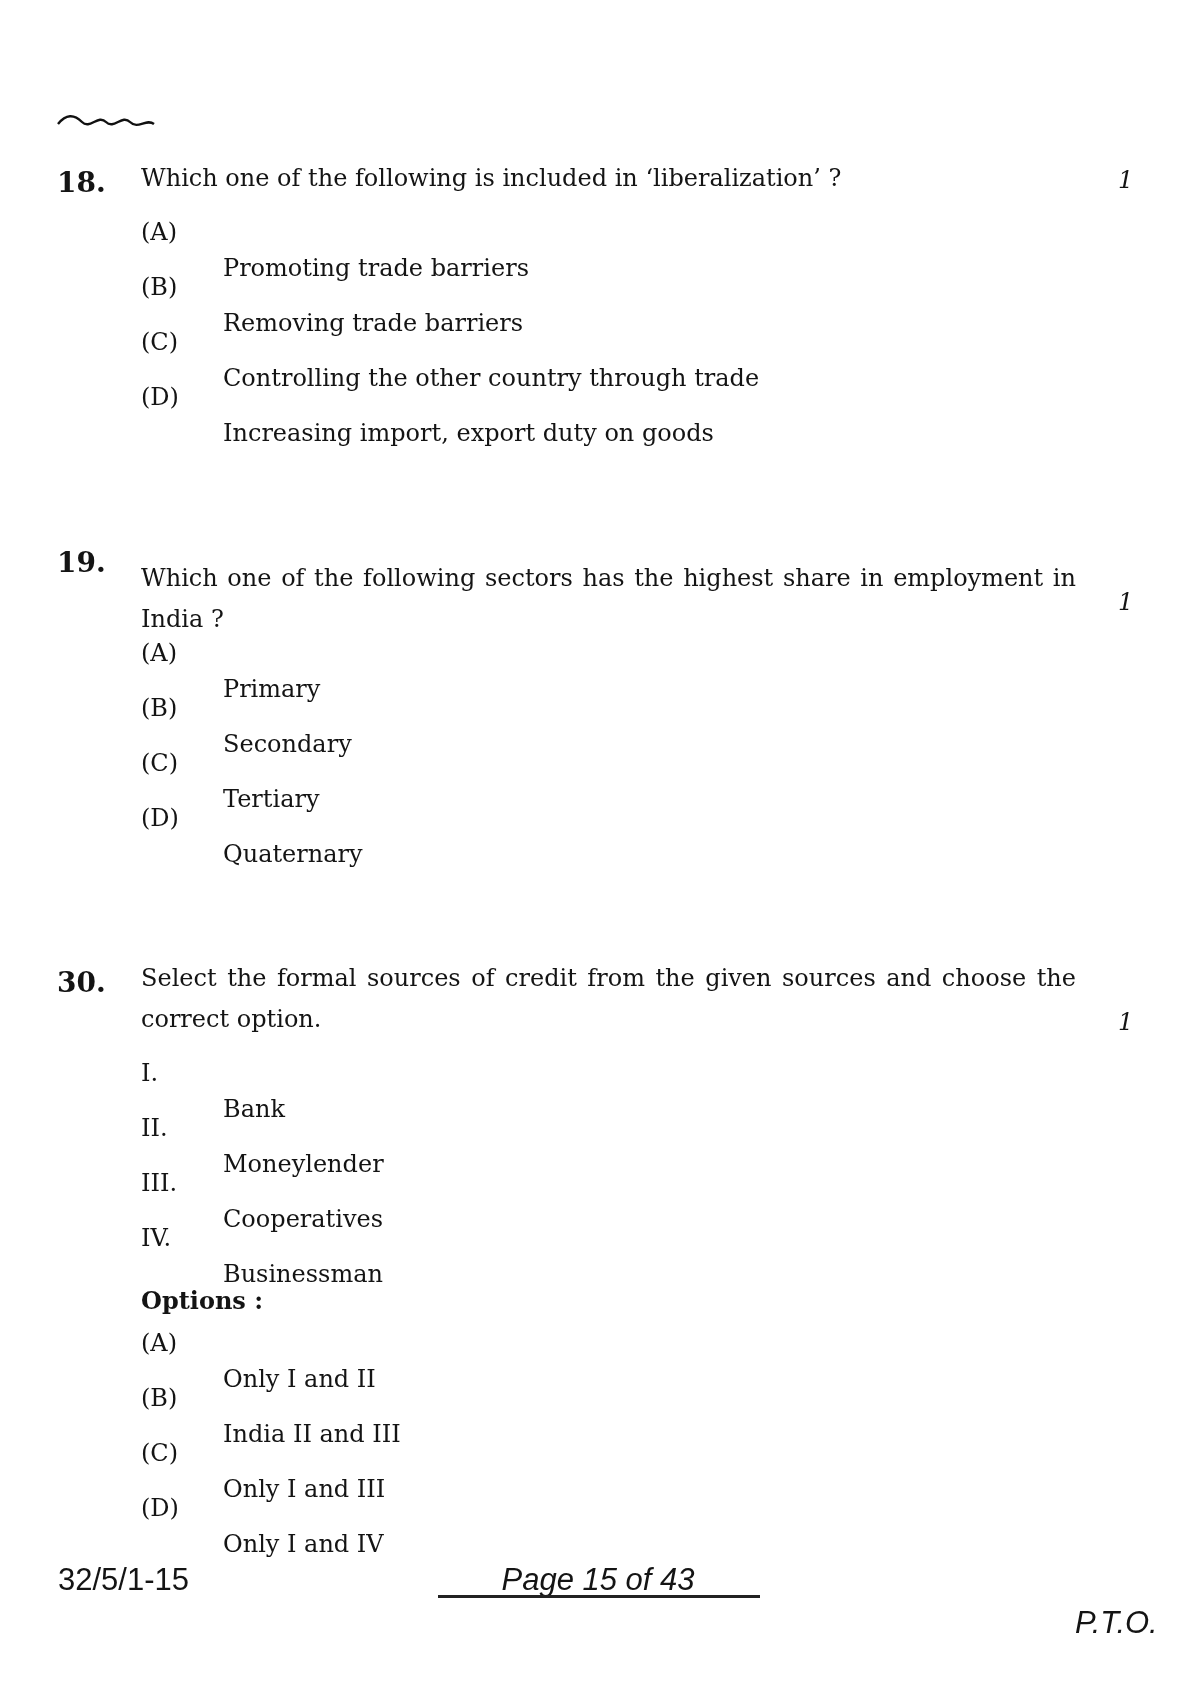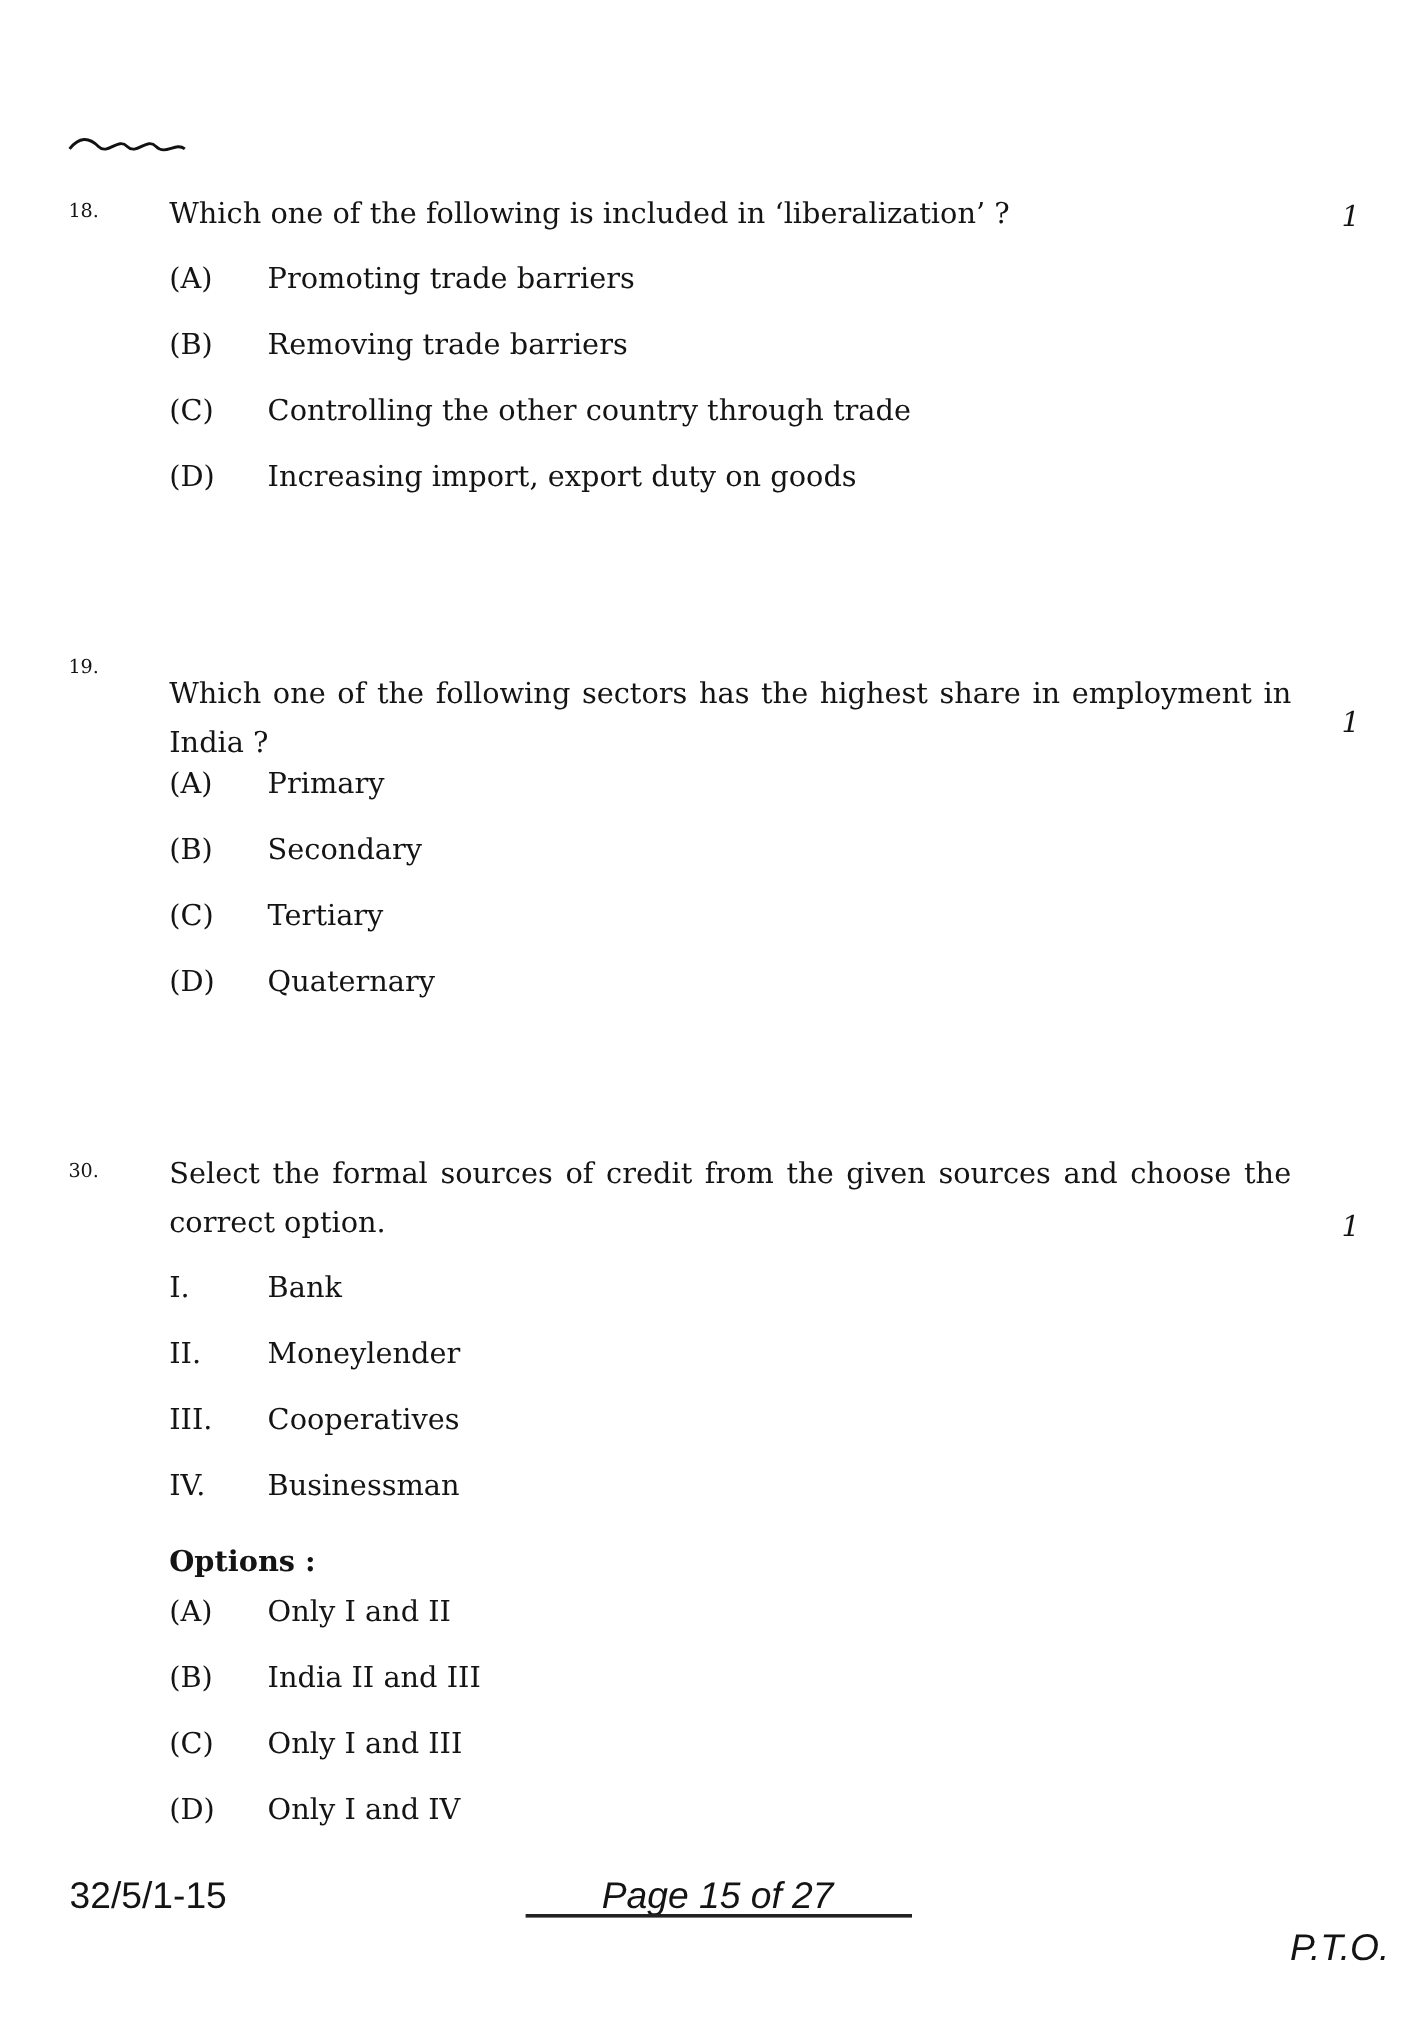--- a/index.html
+++ b/index.html
@@ -1,24 +1,24 @@
 <!DOCTYPE html>
 <html><head>
 <meta charset="utf-8">
 <style>
   html, body { margin: 0; padding: 0; background: #ffffff; }
   body { width: 1190px; height: 1683px; position: relative; overflow: hidden; color: #141414;
          font-family: "DejaVu Serif", "Liberation Serif", serif; }
   .wave { position: absolute; left: 56px; top: 112px; }
-  .qnum { position: absolute; left: 57px; font-weight: normal; font-size: 16px; }
+  .qnum { position: absolute; left: 57px; font-weight: bold; font-size: 28px; }
   .qtext { position: absolute; left: 141px; width: 935px; font-size: 24px; line-height: 41px; text-align: justify; text-align-last: left; }
   .marks { position: absolute; left: 1118px; font-style: italic; font-size: 24px; }
   .opt { position: absolute; left: 141px; font-size: 24px; }
   .opt .lbl { position: absolute; left: 0; }
-  .opt .txt { position: absolute; left: 82px; white-space: nowrap; }
+  .opt .txt { position: absolute; left: 82px; white-space: nowrap; margin-top: 36px; }
   .opts-head { position: absolute; left: 141px; font-size: 24px; font-weight: bold; margin-top: 12px; }
   .footer { position: absolute; top: 1562px; font-family: "Liberation Sans", "DejaVu Sans", sans-serif; font-size: 31px; }
   .foot-code { left: 58px; }
   .foot-page { left: 438px; width: 320px; text-align: center; font-style: italic; }
   .foot-pto { left: 1075px; font-style: italic; margin-top: 43px; }
   .foot-line { position: absolute; left: 438px; top: 1595px; width: 322px; height: 3px; background: #222; }
 </style>
 </head>
 <body>
 
@@ -108,15 +108,15 @@
     <span class="lbl">(C)</span>
     <span class="txt">Only I and III</span>
   </div>
   <div class="opt" style="top:1494px">
     <span class="lbl">(D)</span>
     <span class="txt">Only I and IV</span>
   </div>
 </div>
 
 <div class="footer foot-code">32/5/1-15</div>
-<div class="footer foot-page">Page 15 of 27</div>
+<div class="footer foot-page">Page 15 of 43</div>
 <div class="foot-line"></div>
 <div class="footer foot-pto">P.T.O.</div>
 
 </body></html>

